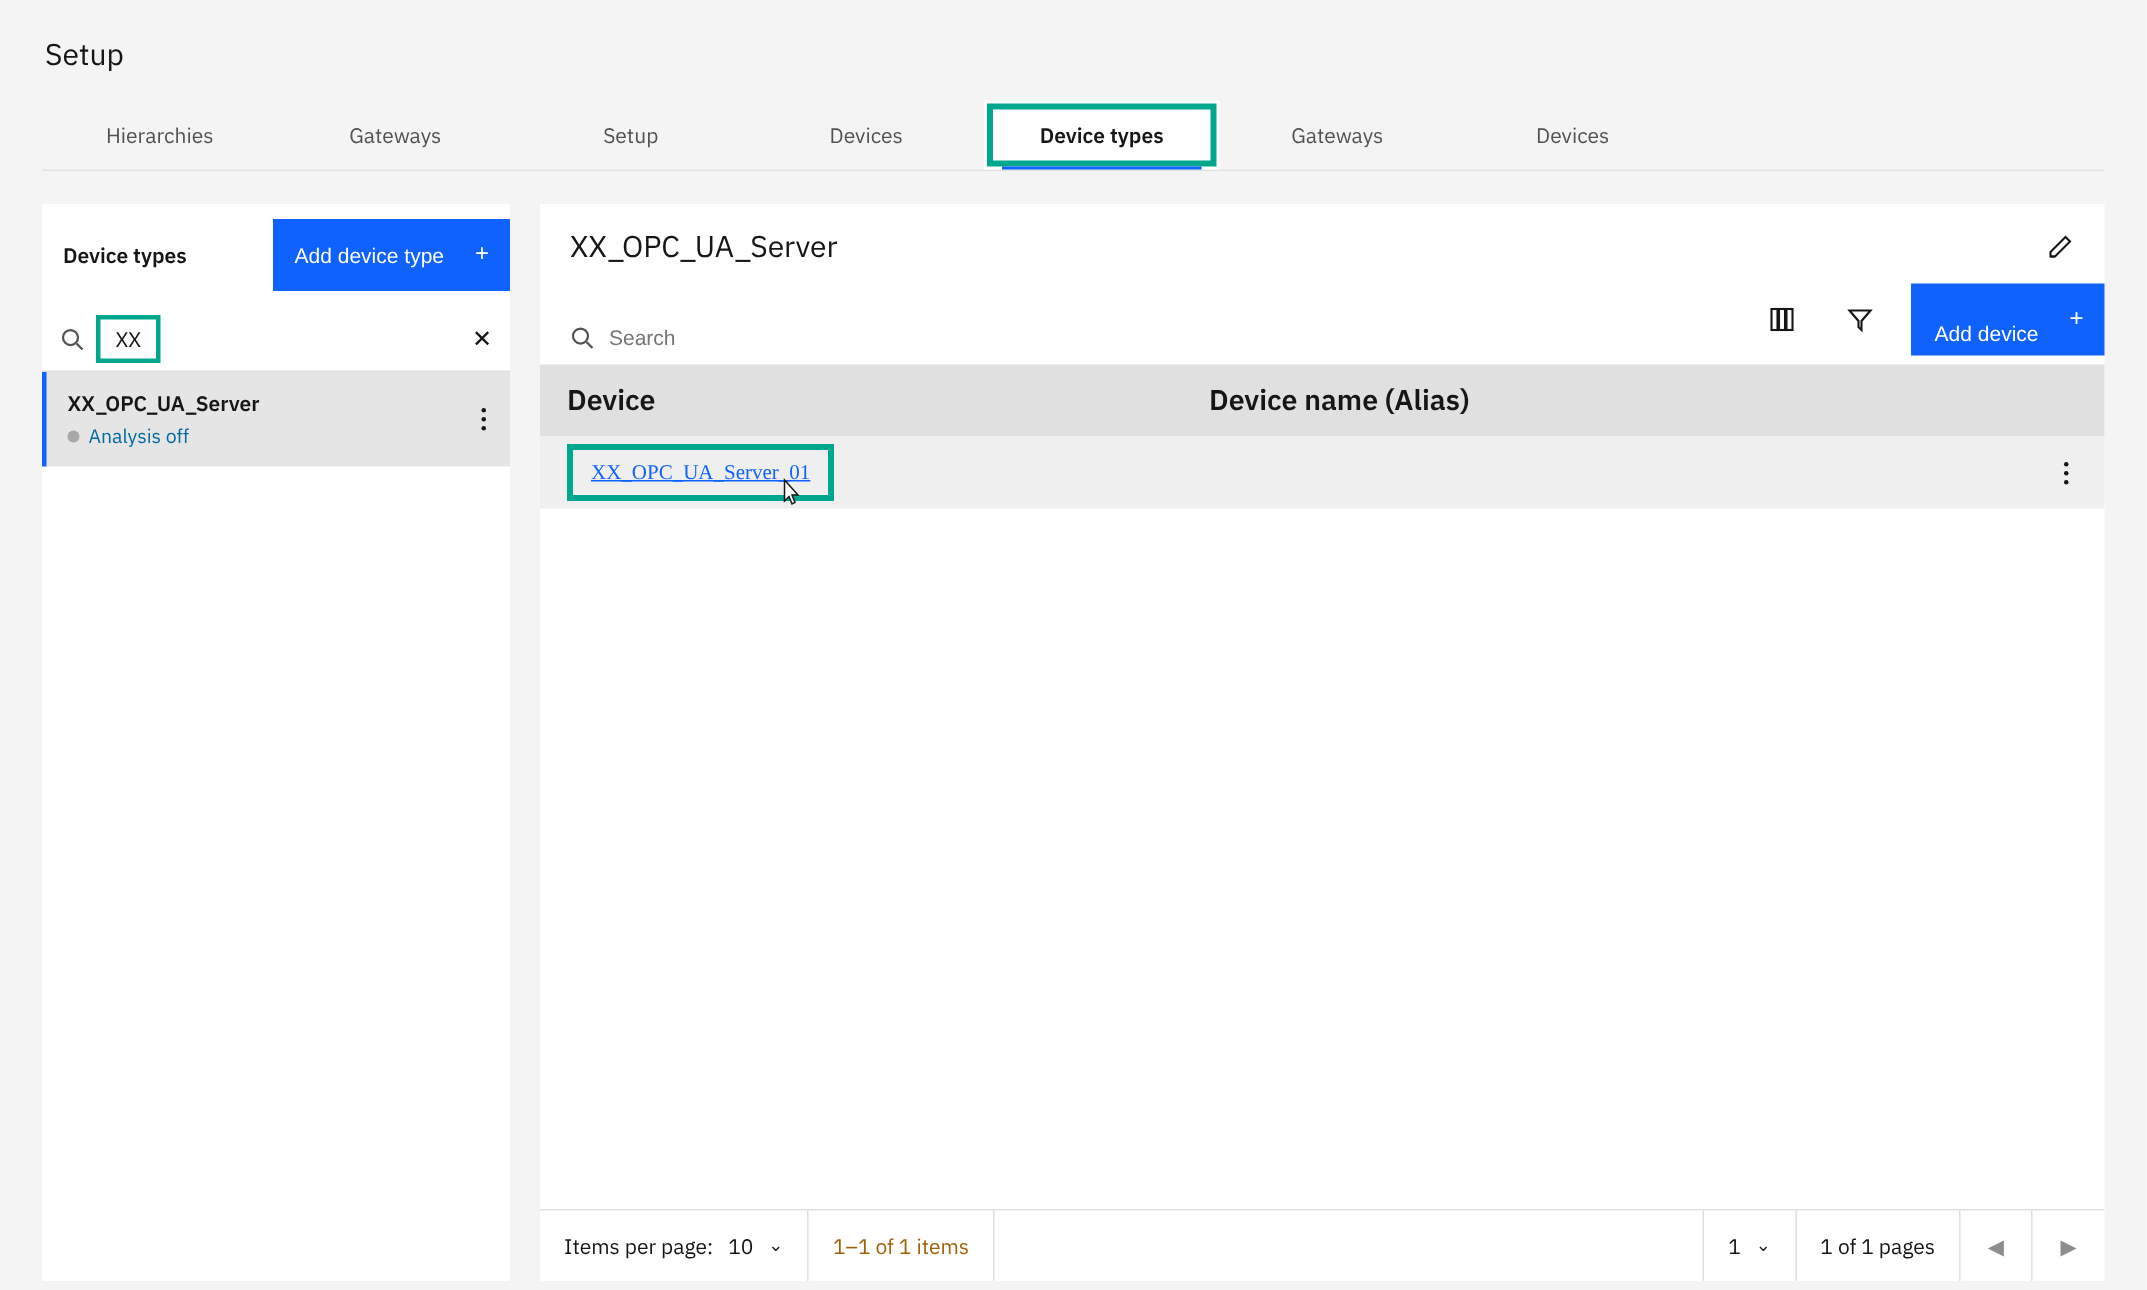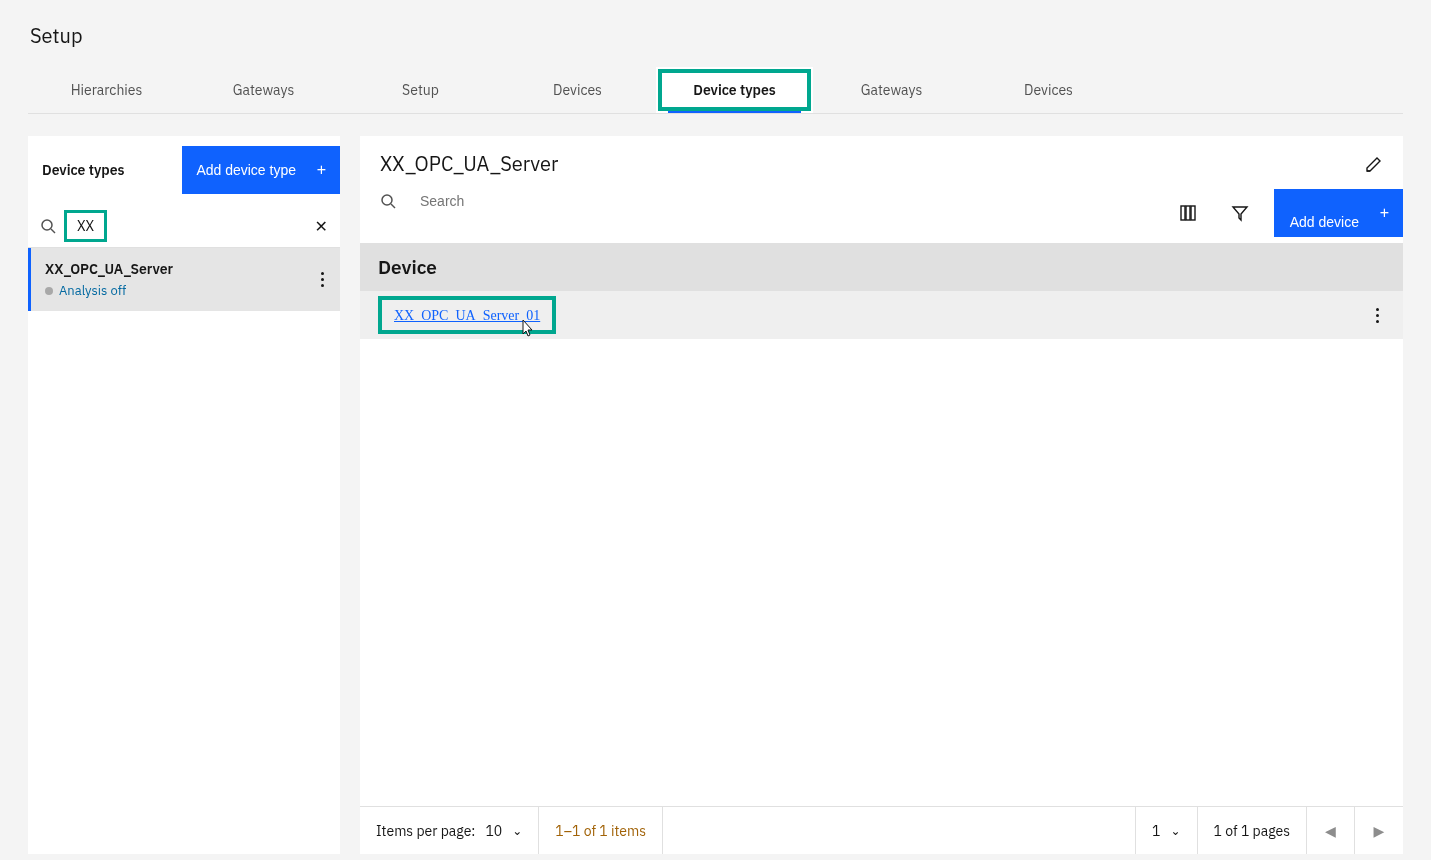--- a/index.html
+++ b/index.html
@@ -145,21 +145,21 @@
   }
   .main-title { font-size: 20px; font-weight: 400; }
   .edit-icon { cursor:pointer; }
   .toolbar {
     display: flex;
     align-items: center;
     padding: 6px 0 6px 16px;
     gap: 8px;
   }
   .toolbar-search {
-    display:flex; align-items:flex-start; gap:24px; flex:1; height:40px; padding:0 4px;
+    display:flex; align-items:flex-end; gap:10px; flex:1; height:40px; padding:0 4px;
   }
   .toolbar-search input {
     border:none; outline:none; font-size:14px; color:#525252; flex:1; background:transparent;
   }
   .tool-icon-btn {
     width:44px;height:44px;display:flex;align-items:center;justify-content:center;cursor:pointer;
   }
   .add-device-btn {
     background:#0f62fe;color:#fff;border:none;height:48px;padding:18px 44px 0 16px;font-size:14px;cursor:pointer;position:relative;margin-left:4px;
   }
@@ -272,20 +272,21 @@
           </svg>
       </div>
       <button class="add-device-btn">
         <span>Add device</span>
         <span class="plus">+</span>
       </button>
     </div>
 
     <div class="table-head">
       <div class="col-device">Device</div>
+      <div class="col-alias">Device name (Alias)</div>
     </div>
 
     <div class="table-row">
       <div class="device-link-wrap">
         <a class="device-link">XX_OPC_UA_Server_01</a>
         <svg class="cursor-svg" width="16" height="20" viewBox="0 0 16 20">
             <path d="M5 2 L5 16 L8 13 L10 18 L12 17 L10 12 L14 12 Z" fill="#fff" stroke="#161616" stroke-width="1"></path>
           </svg>
       </div>
       <div class="kebab row-kebab">

